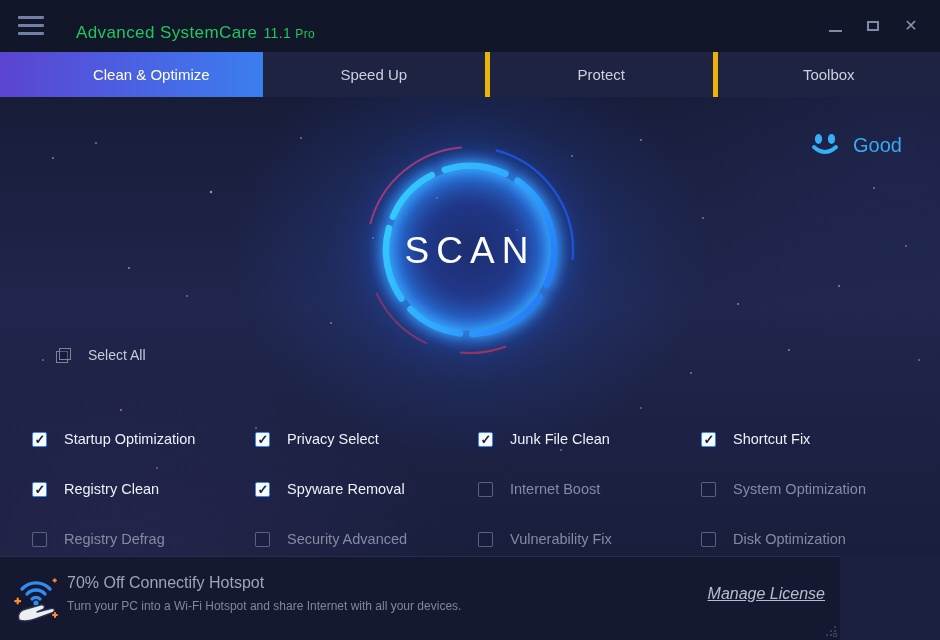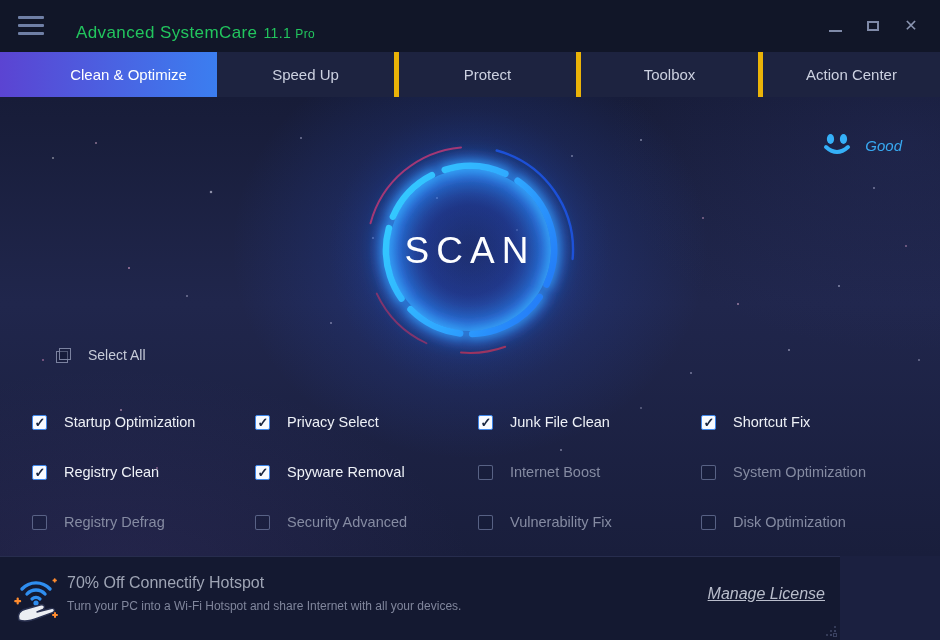--- a/index.html
+++ b/index.html
@@ -47,32 +47,32 @@
       571px 58px 0 0 rgba(200,205,235,.5), 640px 42px 0 0 rgba(210,215,240,.55),
       702px 120px 0 0 rgba(235,180,215,.5), 737px 206px 0 0 rgba(240,185,220,.6),
       690px 275px 0 0 rgba(210,210,240,.5), 788px 252px 0 0 rgba(220,220,245,.55),
       838px 188px 0 0 rgba(200,205,235,.6), 873px 90px 0 0 rgba(210,210,240,.5),
       905px 148px 0 0 rgba(230,170,210,.5), 918px 262px 0 0 rgba(210,210,240,.45),
       560px 352px 0 0 rgba(215,215,245,.5), 640px 310px 0 0 rgba(200,205,230,.4),
       300px 40px 0 0 rgba(210,210,240,.5), 372px 140px 0 0 rgba(150,160,210,.6);
   }
   .scan-wrap { position:absolute; left:320px; top:3px; width:300px; height:300px; cursor:pointer; }
   .health { position:absolute; right:38px; top:30px; display:flex; align-items:center; gap:10px; }
-  .health-label { color:#38a9f2; font-size:15px;font-style:italic; }
+  .health-label { color:#38a9f2; font-size:20px; }
 
   
   .select-all { position:absolute; left:32px; top:250px; display:flex; align-items:center; gap:17px; cursor:pointer;padding-left:24px; }
   .sa-icon { position:relative; width:15px; height:15px; }
   .sa-icon i { position:absolute; display:block; width:12px; height:12px; border:1px solid #7b82a0; background:rgba(20,26,52,.4); }
   .sa-icon i:nth-child(1){ left:0; top:3px; }
   .sa-icon i:nth-child(2){ left:3px; top:0; }
   .select-all .lbl { color:#c6cbd8; font-size:14px; }
 
   .task-grid { position:absolute; left:32px; top:300px; width:892px; display:grid; grid-template-columns:223px 223px 223px 223px; grid-auto-rows:50px; }
-  .task { display:flex; align-items:center; gap:17px; cursor:pointer; }
+  .task { display:flex; align-items:flex-end; gap:17px; cursor:pointer; }
   .cb { width:15px; height:15px; border:1px solid rgba(110,122,158,.75); border-radius:2px; background:rgba(16,22,46,.25); position:relative; flex:0 0 auto; }
   .task .lbl { font-size:14.5px; color:#858ba2; white-space:nowrap; }
   .task.checked .cb { background:#f7faff; border-color:#3f87ea; }
   .task.checked .cb::after { content:"✓"; position:absolute; left:1.5px; top:-1px; font-size:13px; font-weight:bold; color:#17243f; }
   .task.checked .lbl { color:#eef1f7; }
 
   
   .footer { position:absolute; left:0; bottom:0; width:840px; height:84px; background:#141931; border-top:1px solid #272d4e; }
   .promo-icon { position:absolute; left:12px; top:16px; }
   .promo-text { position:absolute; left:67px; top:17px; }
@@ -113,23 +113,20 @@
         <span>Clean &amp; Optimize</span>
       </div>
     <div class="tab">
         <span>Speed Up</span>
       </div>
     <div class="tab">
         <span>Protect</span>
       </div>
     <div class="tab">
         <span>Toolbox</span>
-      </div>
-    <div class="tab">
-        <span>Action Center</span>
       </div>
   </div>
 
   <div class="main">
     <div class="stars"></div>
 
     <div class="health">
       <svg width="36" height="36" viewBox="0 0 36 36">
         <ellipse cx="11.5" cy="12" rx="3.6" ry="5" fill="#35b0f8"></ellipse>
         <ellipse cx="24.5" cy="12" rx="3.6" ry="5" fill="#35b0f8"></ellipse>

